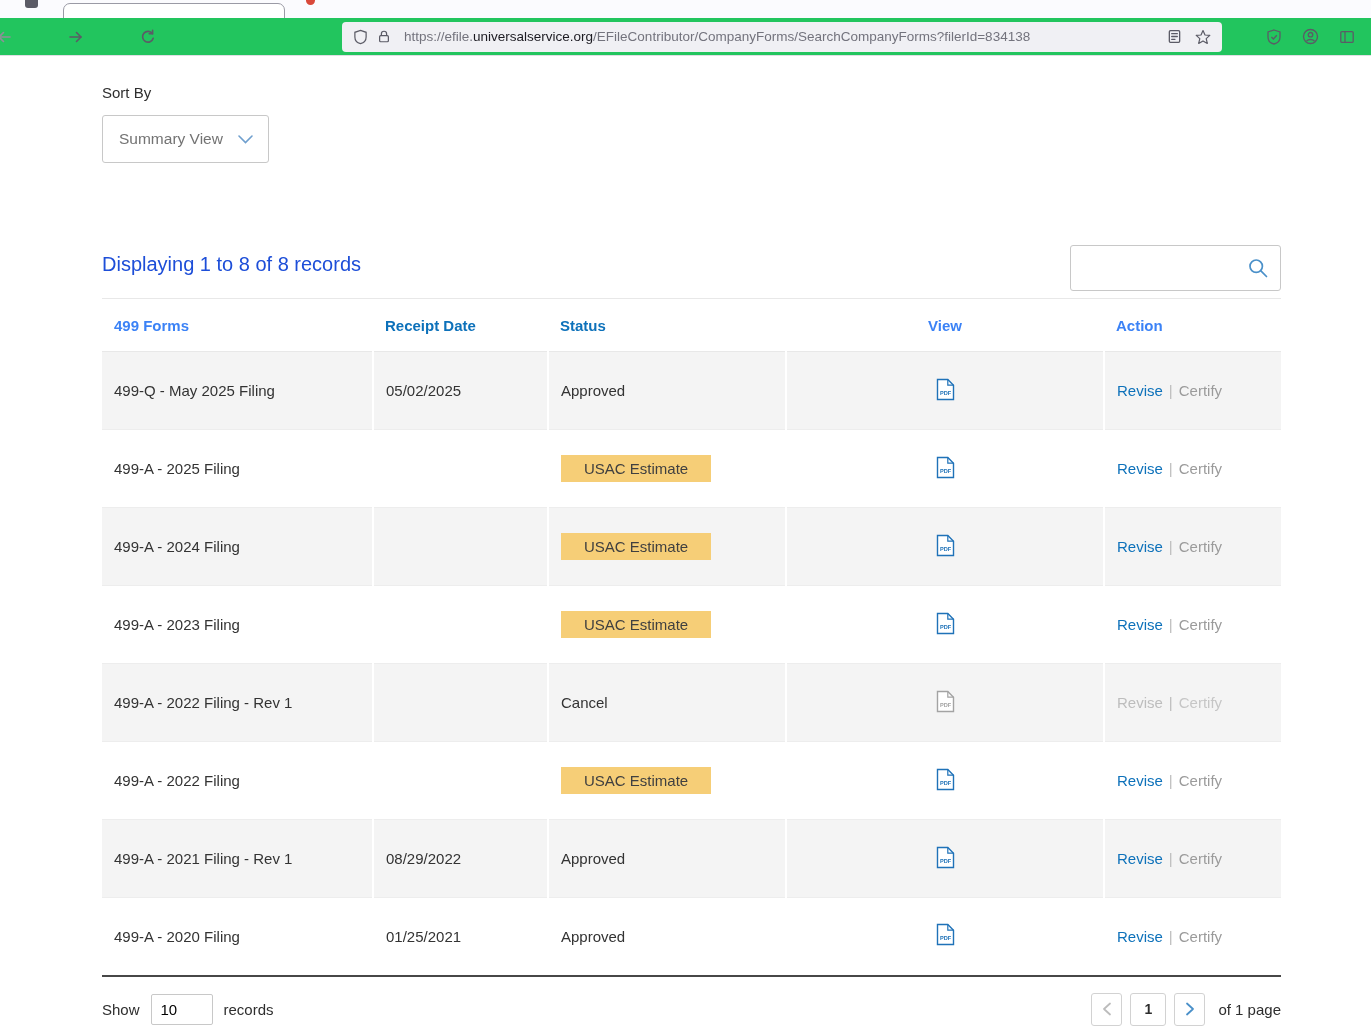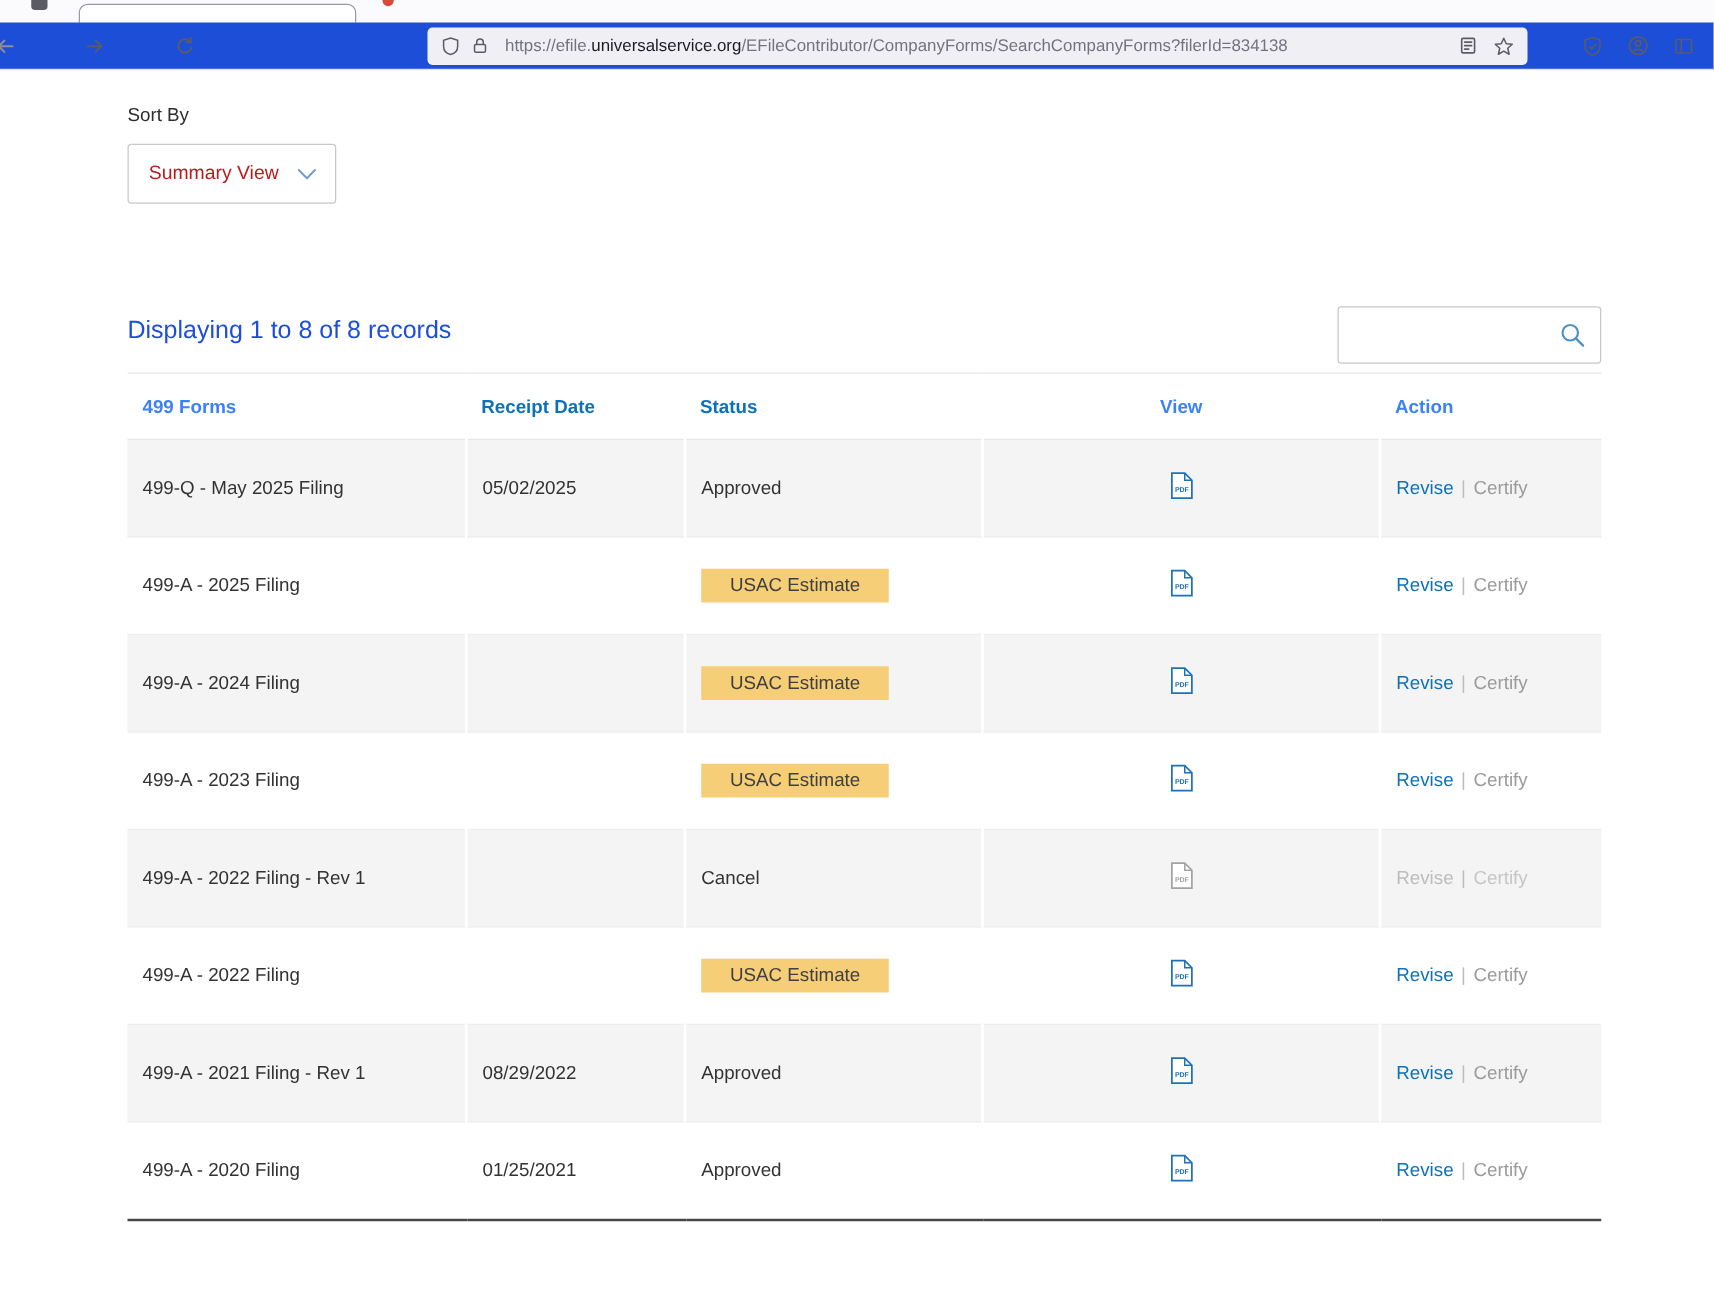--- a/index.html
+++ b/index.html
@@ -11,21 +11,21 @@
   }
   
   .tabstrip { position:relative; height:18px; background:#fbfbfe; overflow:hidden; }
   .tab {
     position:absolute; left:63px; top:3px; width:222px; height:26px;
     background:#fff; border:1px solid #9a9aa5; border-radius:7px;
   }
   .mini-icon { position:absolute; left:25px; top:-5px; width:13px; height:13px; border-radius:3px; background:#5b5b66; }
   .tab-dot { position:absolute; left:306px; top:-4px; width:9px; height:9px; border-radius:50%; background:#d9493a; }
   .navbar {
-    position:relative; height:38px; background:#1d4ed8; border-bottom:1px solid #dfdfe4;
+    position:relative; height:38px; background:#22c55e; border-bottom:1px solid #dfdfe4;
     display:flex; align-items:center; padding:0 8px 0 0;gap:44px;
   }
   .nav-btn { width:28px; height:28px; display:flex; align-items:center; justify-content:center; color:#5b5b66; flex:0 0 auto; }
   .nav-btn.back { margin-left:-10px; color:#8f8f99; }
   .urlbar {
     margin-left:136px; width:930px; height:30px; background:#f0f0f4; border-radius:4px;
     display:flex; align-items:center; padding:0 11px;
   }
   .urlbar .chip { color:#5b5b66; display:flex; align-items:center; margin-right:9px; }
   .url-text { margin-left:4px; font-size:13.5px; color:#73737d; white-space:nowrap; overflow:hidden; }
@@ -33,21 +33,21 @@
   .urlbar-right { margin-left:auto; display:flex; gap:13px; color:#5b5b66; align-items:center; }
   .nav-right { margin-left:auto; display:flex; gap:20px; color:#5b5b66; align-items:center; padding-right:8px; }
   svg { display:block; }
 
   
   main { padding:0 90px 0 102px; }
   .sort-by { margin-top:28px; font-size:15px; color:#2e2e2e; }
   .select-box {
     margin-top:14px; width:167px; height:48px; border:1px solid #c8c8c8; border-radius:3px;
     display:flex; align-items:center; justify-content:space-between;
-    padding:0 15px 0 16px; color:#b91c1c; font-size:15.5px; cursor:pointer; background:#fff;
+    padding:0 15px 0 16px; color:#737373; font-size:15.5px; cursor:pointer; background:#fff;
   }
   .records-row { margin-top:82px; display:flex; justify-content:space-between; align-items:flex-start; }
   .records-text { font-size:20px; color:#1d4ed8; padding-top:8px; }
   .search-box {
     width:211px; height:46px; border:1px solid #c8c8c8; border-radius:3px;
     display:flex; align-items:center; padding:0 11px; background:#fff;
   }
   .search-box input { border:none; outline:none; flex:1; min-width:0; font-size:15px; background:transparent; font-family:inherit; }
   .search-box .mag { color:#4a90c9; }
 
@@ -346,16 +346,37 @@
         </svg>
       </span>
     </td>
     <td>
       <a class="revise">Revise</a><span class="sep">|</span><a class="certify">Certify</a>
     </td>
   </tr>
       </tbody>
   </table>
 
+  <div class="table-footer">
+    <div class="show-group">
+      <span>Show</span>
+      <input class="records-input" type="text" value="10" style="">
+      <span>records</span>
+    </div>
+    <div class="pager">
+      <span class="pg-btn prev">
+        <svg width="10" height="14" viewBox="0 0 10 14" fill="none" stroke="currentColor" stroke-width="1.8" stroke-linecap="round" stroke-linejoin="round">
+            <path d="M8 1.5 L2 7 L8 12.5"></path>
+          </svg>
+      </span>
+      <input class="page-input" type="text" value="1" style="">
+      <span class="pg-btn next">
+        <svg width="10" height="14" viewBox="0 0 10 14" fill="none" stroke="currentColor" stroke-width="1.8" stroke-linecap="round" stroke-linejoin="round">
+            <path d="M2 1.5 L8 7 L2 12.5"></path>
+          </svg>
+      </span>
+      <span class="page-of">of 1 page</span>
+    </div>
+  </div>
 
   <a class="create-link">Create Prior Year Forms</a>
 
 </main>
 
 </body></html>

